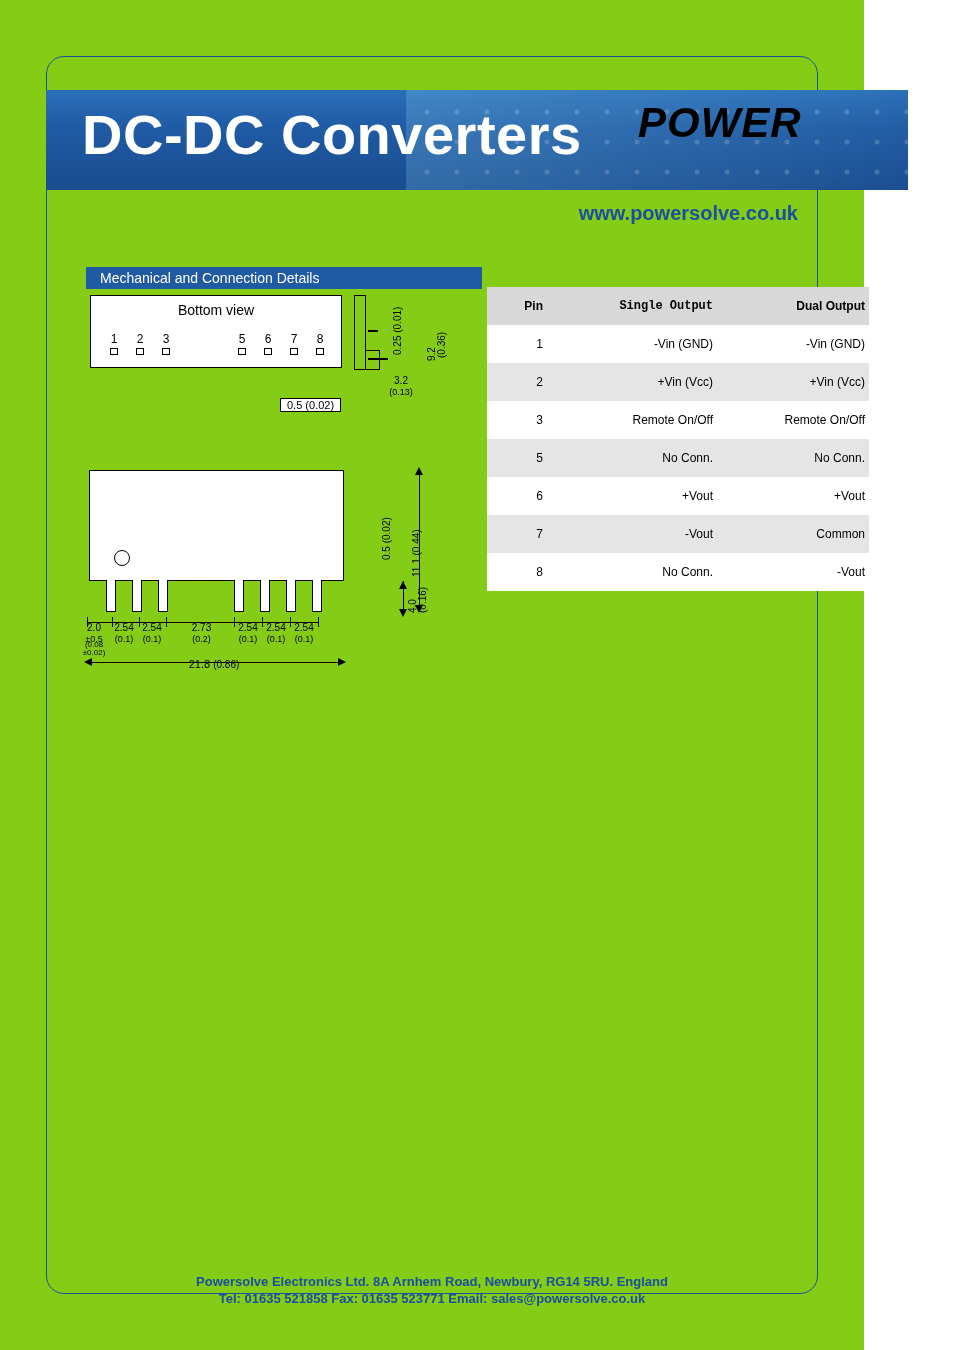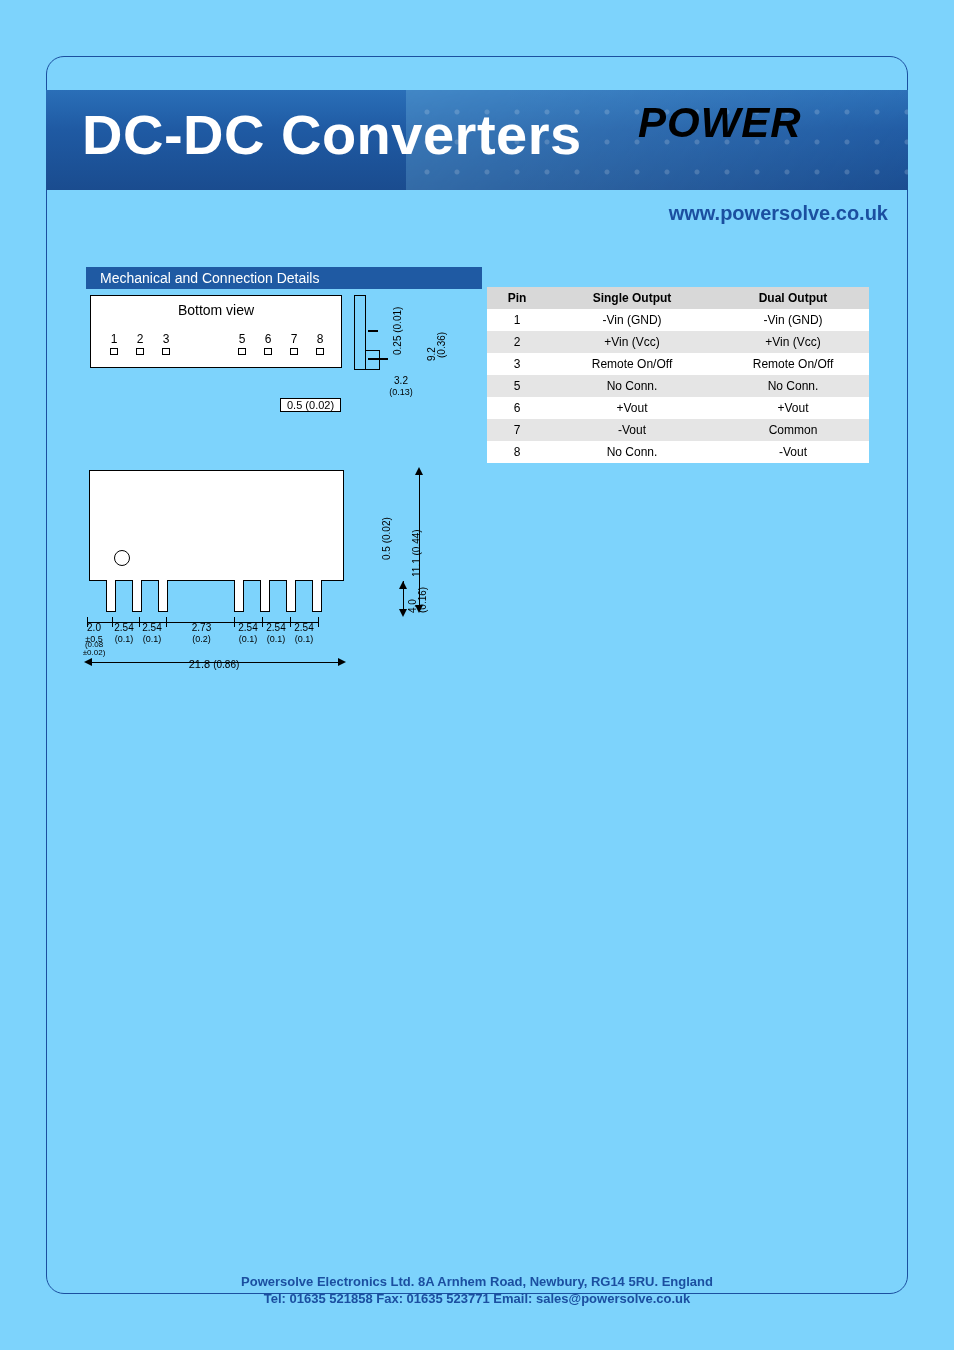--- a/index.html
+++ b/index.html
@@ -1,21 +1,21 @@
 <!DOCTYPE html>
 <html><head>
 <meta charset="utf-8">
 <style>
   * { box-sizing: border-box; margin: 0; padding: 0; }
   html, body { width: 954px; height: 1350px; font-family: Arial, Helvetica, sans-serif; background: #fff; color: #000; }
   .page {
     position: relative;
-    width: 954px;
+    width: 864px;
     height: 1350px;
-    background: #7dd3fc;
+    background: #84cc16;
   }
   .page-border {
     position: absolute;
     left: 46px;
     top: 56px;
     right: 46px;
     bottom: 56px;
     border: 1.5px solid #1b4fa0;
     border-radius: 18px;
   }
@@ -94,28 +94,28 @@
   
   .pin-table {
     position: absolute;
     left: 487px;
     top: 287px;
     width: 382px;
     border-collapse: collapse;
     font-size: 12px;
   }
   .pin-table th, .pin-table td {
-    text-align: center;
-    padding: 4px 4px;
+    text-align: right;
+    padding: 12px 4px;
   }
   .pin-table th { font-weight: 700; background: #d8d8d8; }
   .pin-table tr.odd td { background: #fff; }
   .pin-table tr.even td { background: #e5e5e5; }
   .pin-table .col-pin { width: 60px; }
-  .pin-table .col-so { width: 170px; }
+  .pin-table .col-so { width: 170px; font-family: Liberation Mono, monospace; }
   .pin-table .col-do { width: 152px; }
   
   .dim-notes {
     position: absolute;
     left: 525px;
     top: 647px;
     font-size: 14px;
     line-height: 1.45;
   }
   

